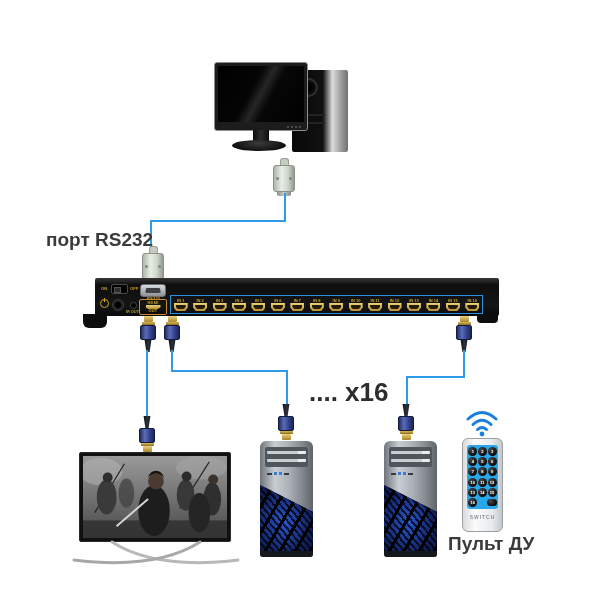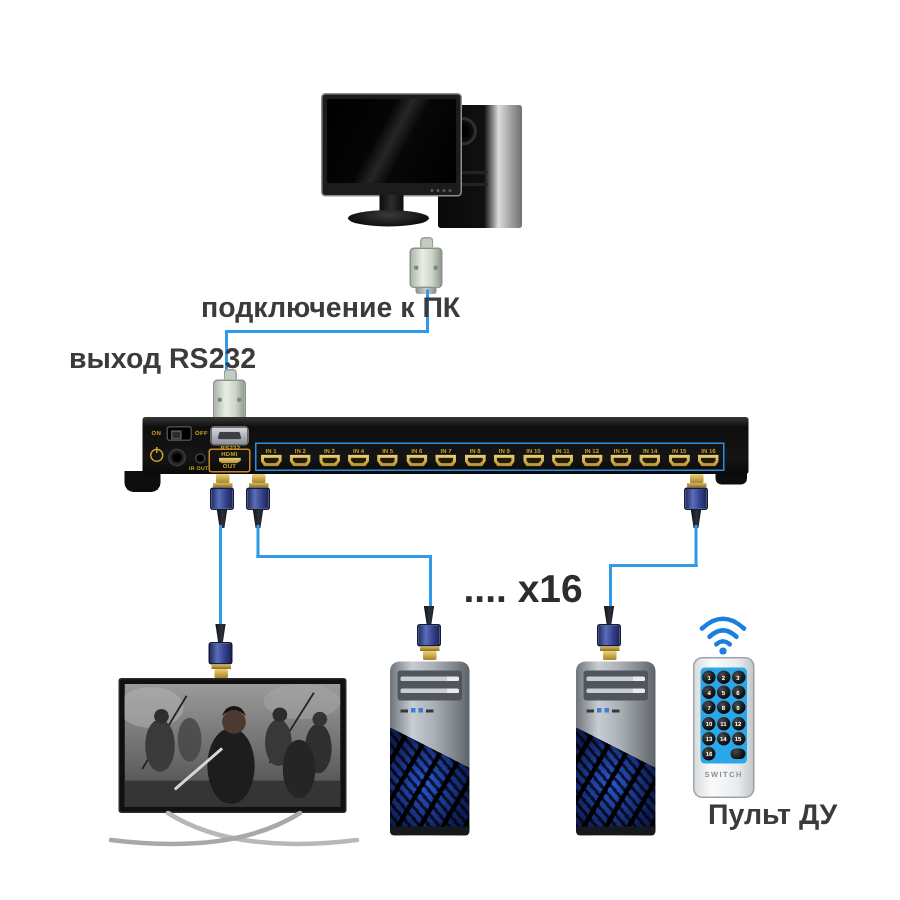--- a/index.html
+++ b/index.html
@@ -147,22 +147,21 @@
         <i class="l"></i>
         <i class="r"></i>
       </div>
     <div class="metal"></div>
   </div>
 
   <div class="line vline" style="left:284px;top:193px;height:29px;"></div>
   <div class="line hline" style="left:150px;top:220px;width:136px;"></div>
   <div class="line vline" style="left:150px;top:220px;height:29px;"></div>
 
-  <div class="diagram-label" style="left:134px;top:195px;">подключение к ПК</div>
-  <div class="diagram-label" style="left:46px;top:229px;">выход RS232</div>
+  <div class="diagram-label" style="left:46px;top:229px;">порт RS232</div>
 
   <div class="serial" style="left:142px;top:246px;">
     <div class="stub"></div>
     <div class="sbody">
         <i class="l"></i>
         <i class="r"></i>
       </div>
     <div class="metal"></div>
   </div>
 
@@ -386,15 +385,15 @@
         <span class="rc-btn">11</span>
         <span class="rc-btn">12</span>
         <span class="rc-btn">13</span>
         <span class="rc-btn">14</span>
         <span class="rc-btn">15</span>
         <span class="rc-btn">16</span>
       <span class="rc-btn-wide"></span>
     </div>
     <span class="brand">SWITCH</span>
   </div>
-  <div class="diagram-label" style="left:448px;top:533px;margin-left:24px;">Пульт ДУ</div>
+  <div class="diagram-label" style="left:448px;top:533px;">Пульт ДУ</div>
 
 </div>
 
 </body></html>

